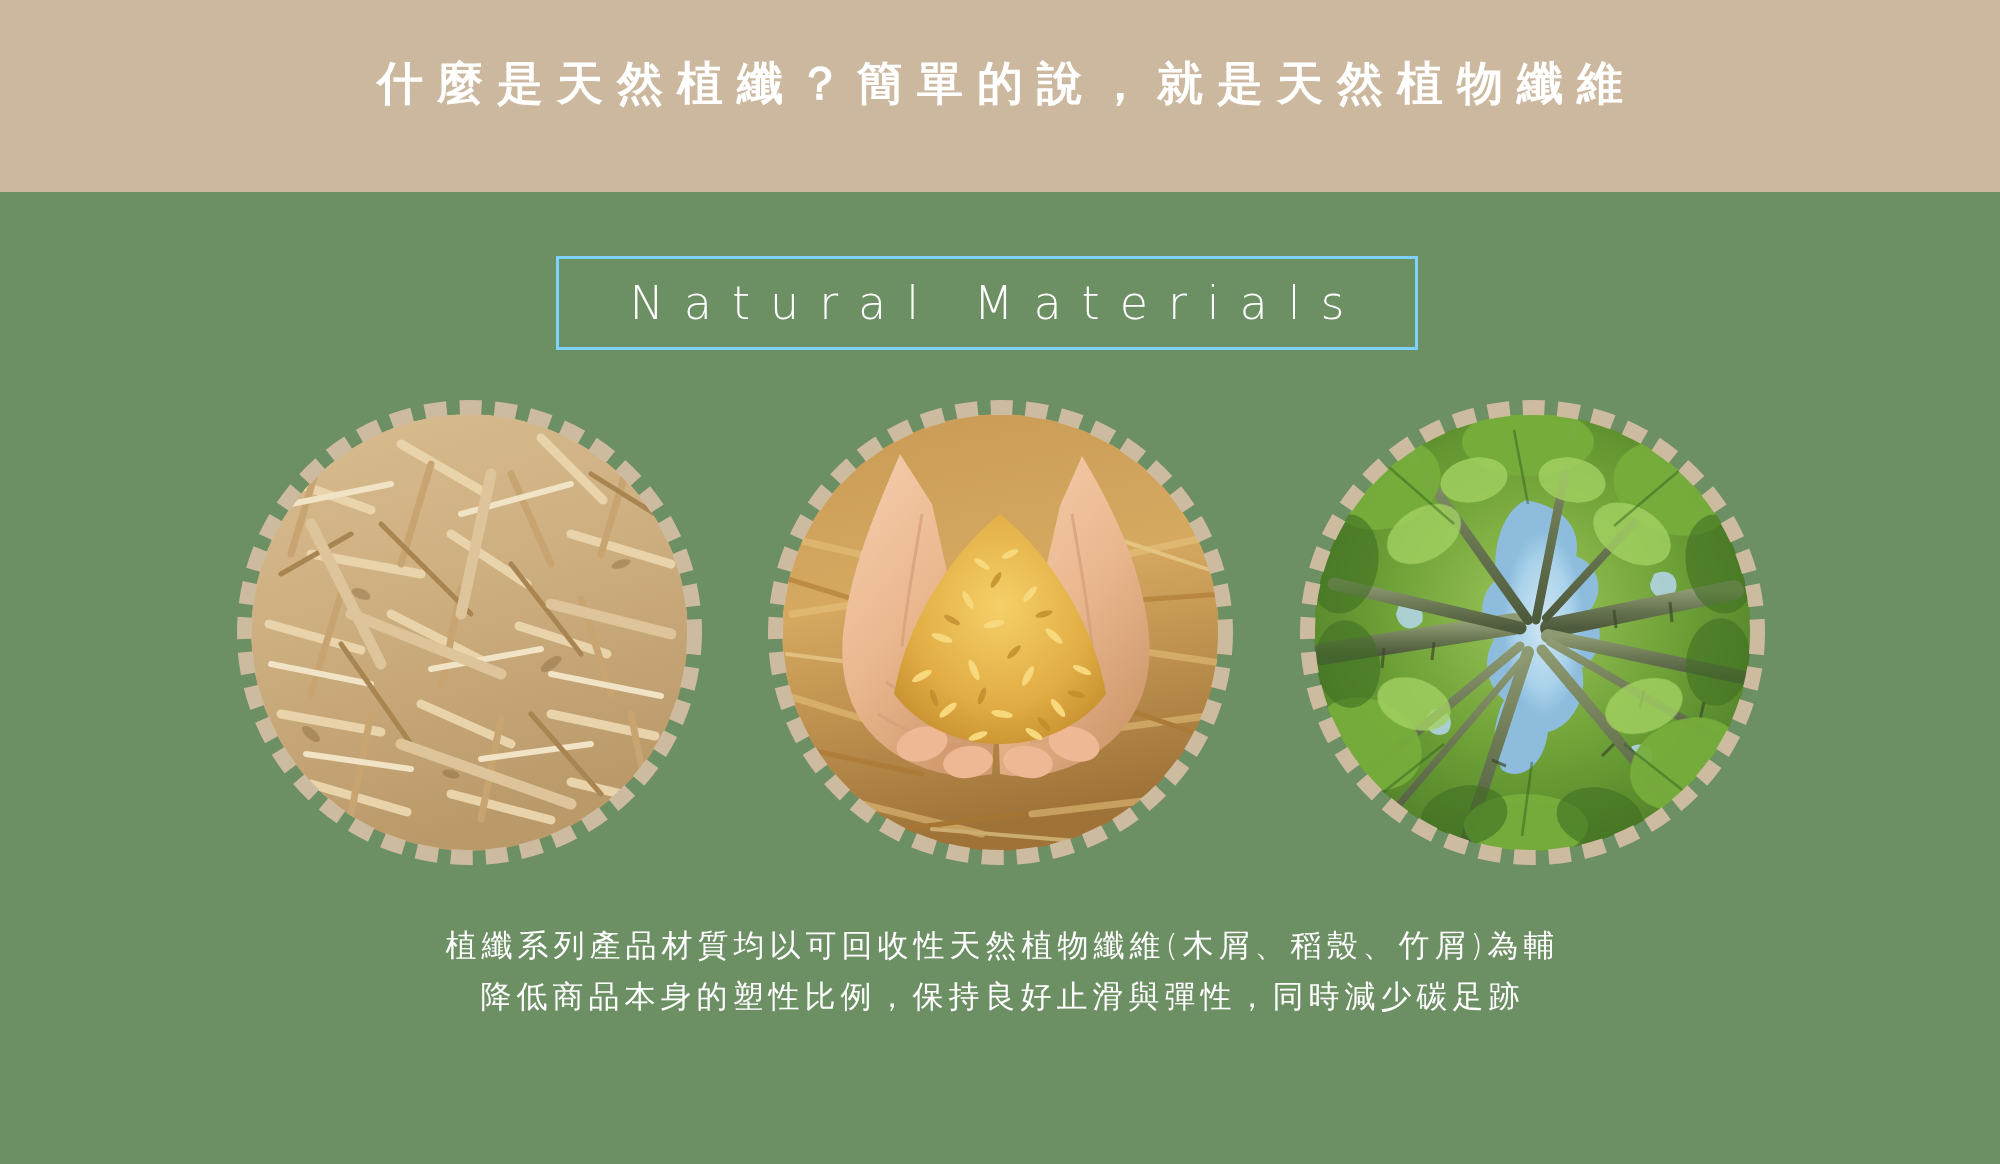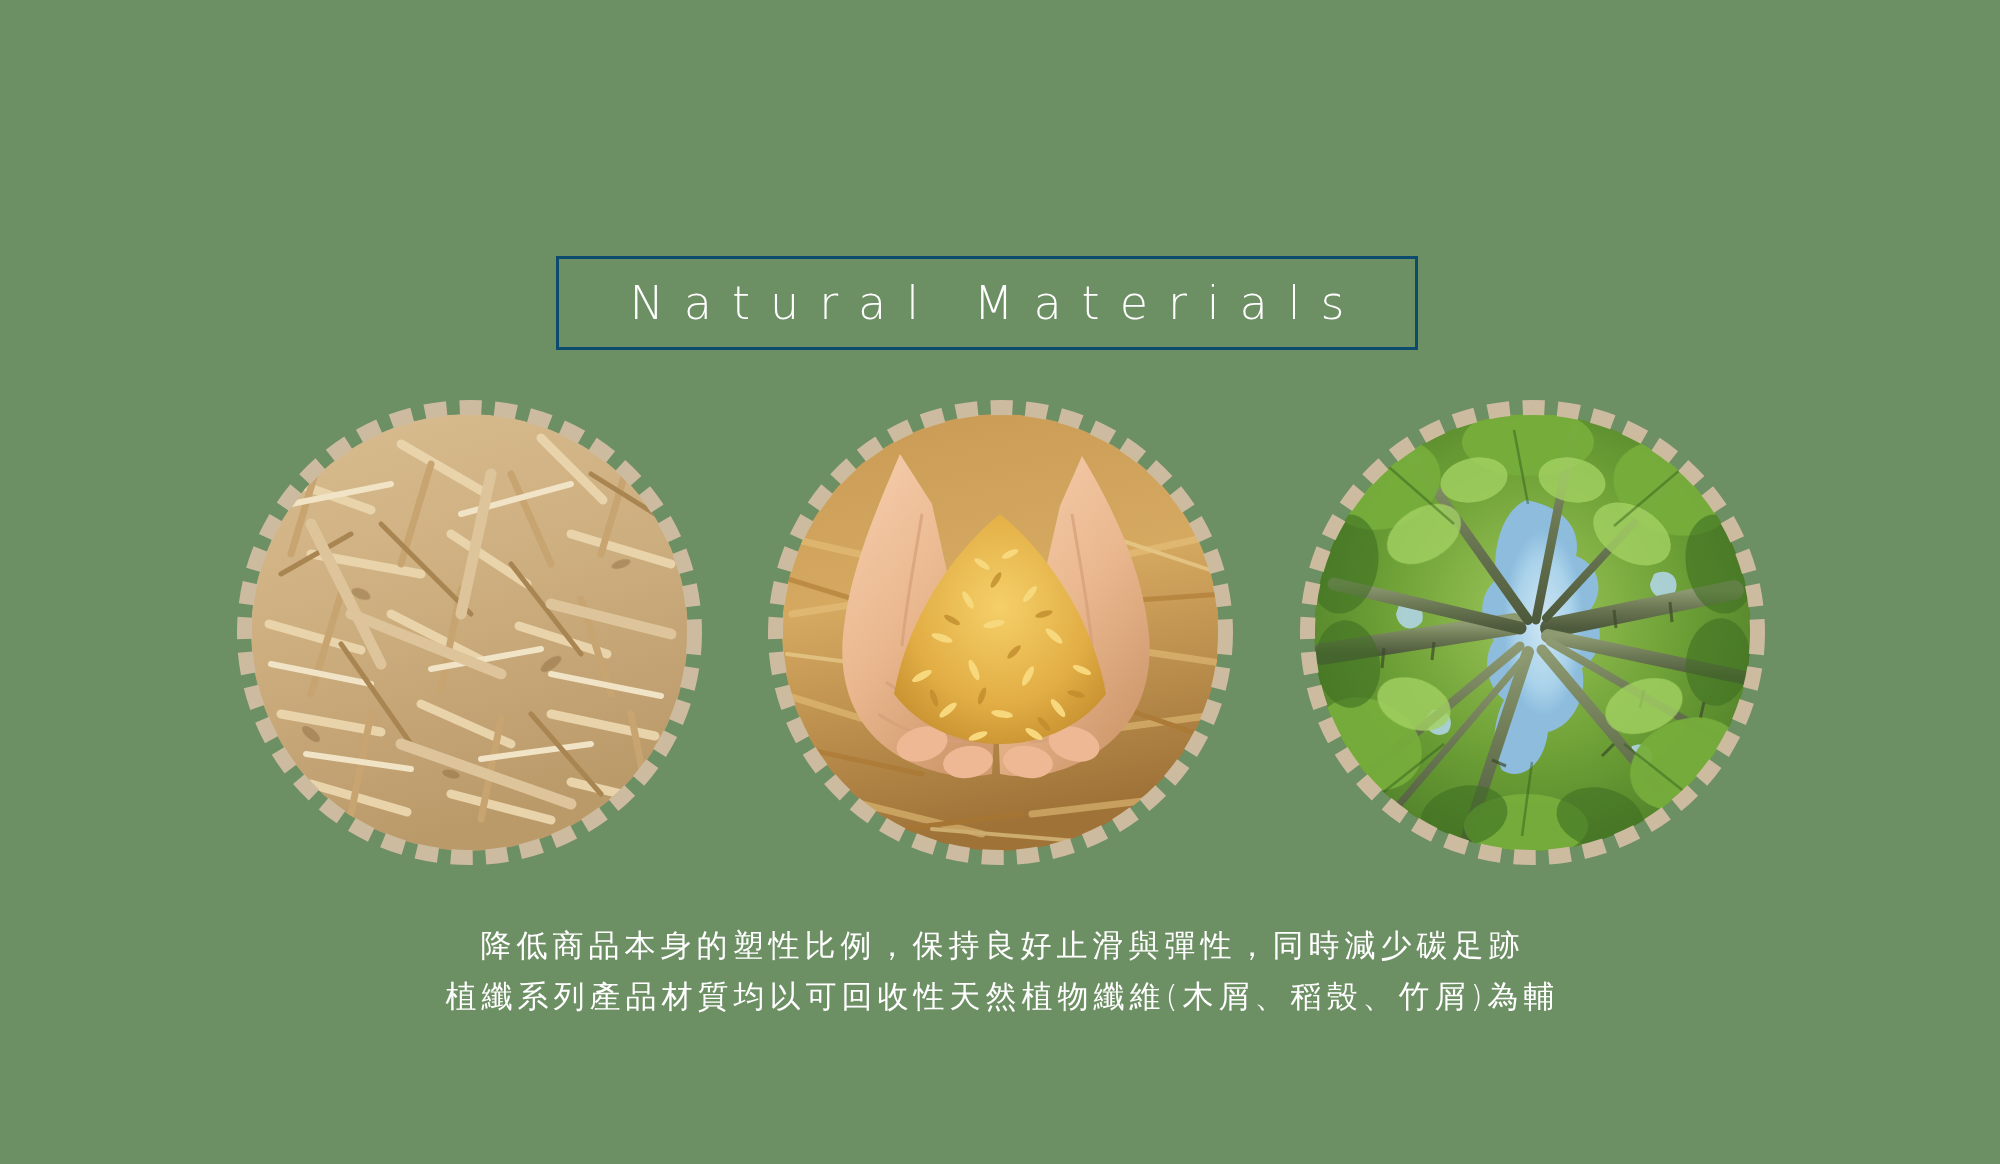--- a/index.html
+++ b/index.html
@@ -52,21 +52,21 @@
   }
 
   
   .title-box {
     position: absolute;
     left: 556px;
     top: 256px;
     width: 862px;
     height: 94px;
     box-sizing: border-box;
-    border: 3px solid #0c4a6e;
+    border: 3px solid #7dd3fc;
     display: flex;
     align-items: center;
     justify-content: center;
   }
   .title-box-text {
     color: #ffffff;
     font-family: "DejaVu Sans", "Liberation Sans", sans-serif;
     font-size: 46px;
     font-weight: 300;
     letter-spacing: 20px;
@@ -130,20 +130,23 @@
     letter-spacing: 5px;
     text-indent: 5px;
   }
   .paragraph .pline { display: block; white-space: nowrap; }
 </style>
 </head>
 <body>
 
 <div id="page">
 
+  <div class="header-band">
+    <div class="header-title">什麼是天然植纖？簡單的說，就是天然植物纖維</div>
+  </div>
 
   <div class="body-band"></div>
 
   <div class="title-box">
     <span class="title-box-text">Natural Materials</span>
   </div>
 
   <div class="circles-row">
 
     <div class="circle-wrap c1">
@@ -448,17 +451,17 @@
         </svg>
       </div>
       <svg class="circle-ring" viewBox="0 0 465 465" xmlns="http://www.w3.org/2000/svg" aria-hidden="true">
         <circle cx="232.5" cy="232.5" r="225" fill="none" stroke="#cdbb9f" stroke-width="15" stroke-dasharray="22 13"></circle>
       </svg>
     </div>
 
   </div>
 
   <div class="paragraph">
+    <span class="pline">植纖系列產品材質均以可回收性天然植物纖維(木屑、稻殼、竹屑)為輔</span>
     <span class="pline">降低商品本身的塑性比例，保持良好止滑與彈性，同時減少碳足跡</span>
-    <span class="pline">植纖系列產品材質均以可回收性天然植物纖維(木屑、稻殼、竹屑)為輔</span>
   </div>
 
 </div>
 
 </body></html>

